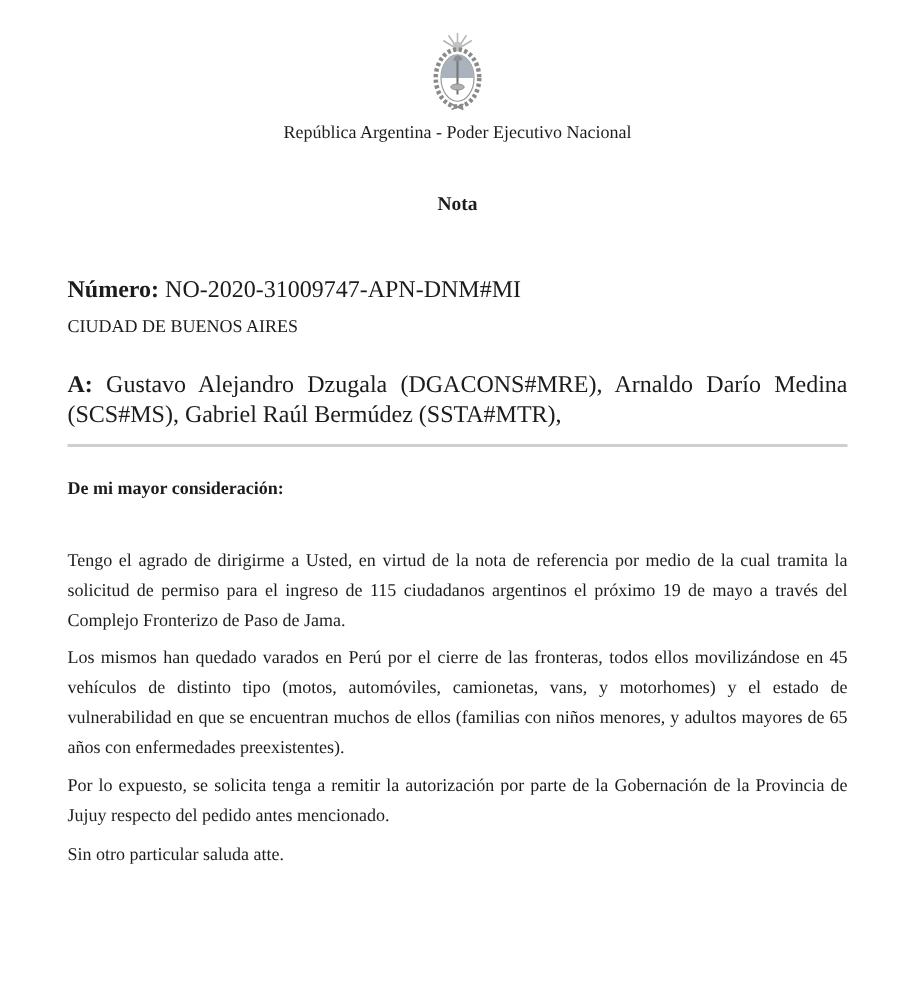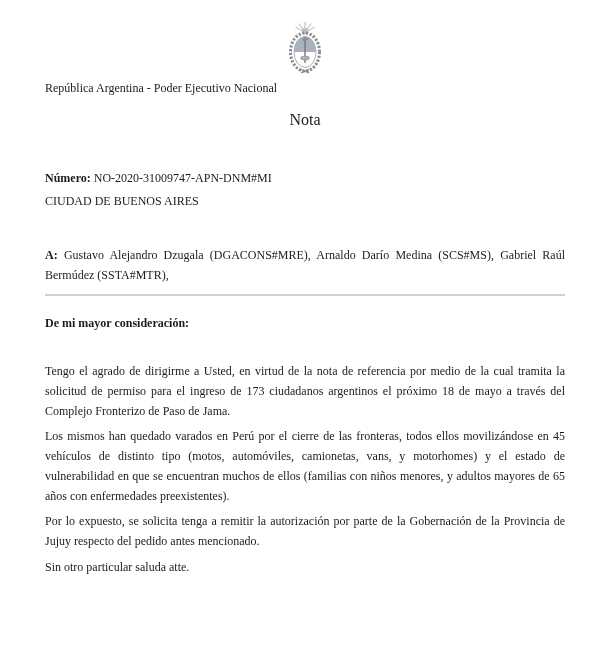--- a/index.html
+++ b/index.html
@@ -17,46 +17,47 @@
     padding: 0 35px 0 45px;
     box-sizing: border-box;
     background: #ffffff;
   }
   .crest-wrap {
     padding-top: 22px;
     text-align: center;
     line-height: 0;
   }
   .org {
+    text-align: center;
     font-size: 12px;
     line-height: 16px;
   }
   .org-first { margin-top: 6px; }
   .doc-title {
     text-align: center;
-    font-weight: normal;
-    font-size: 16px;
+    font-weight: bold;
+    font-size: 13px;
     line-height: 16px;
-    margin-top: 16px;
+    margin-top: 32px;
   }
   .meta-line {
-    font-size: 12px;
+    font-size: 16px;
     line-height: 16px;
   }
   .lbl { font-weight: bold; }
   .numero-line { margin-top: 42px; }
   .right-block {
     margin-top: 6px;
     text-align: left;
     font-size: 12px;
     line-height: 19px;
   }
   .referencia-line { margin-top: 12px; }
   .to-line {
-    margin-top: 34px;
+    margin-top: 20px;
     line-height: 20px;
     text-align: justify;
   }
   .cc-line {
     margin-top: 9px;
     line-height: 20px;
   }
   .divider {
     margin-top: 9px;
     border-top: 2px solid #cfcfcf;
@@ -125,19 +126,19 @@
   <div class="meta-line to-line">
     <span class="lbl">A:</span>
     <span>Gustavo Alejandro Dzugala (DGACONS#MRE), Arnaldo Darío Medina (SCS#MS), Gabriel Raúl Bermúdez (SSTA#MTR),</span>
   </div>
 
 
   <div class="divider"></div>
 
   <div class="salutation">De mi mayor consideración:</div>
 
-  <p class="para para-1">Tengo el agrado de dirigirme a Usted, en virtud de la nota de referencia por medio de la cual tramita la solicitud de permiso para el ingreso de 173 ciudadanos argentinos el próximo 18 de mayo a través del Complejo Fronterizo de Paso de Jama.</p>
+  <p class="para para-1">Tengo el agrado de dirigirme a Usted, en virtud de la nota de referencia por medio de la cual tramita la solicitud de permiso para el ingreso de 115 ciudadanos argentinos el próximo 19 de mayo a través del Complejo Fronterizo de Paso de Jama.</p>
   <p class="para para-2">Los mismos han quedado varados en Perú por el cierre de las fronteras, todos ellos movilizándose en 45 vehículos de distinto tipo (motos, automóviles, camionetas, vans, y motorhomes) y el estado de vulnerabilidad en que se encuentran muchos de ellos (familias con niños menores, y adultos mayores de 65 años con enfermedades preexistentes).</p>
   <p class="para para-3">Por lo expuesto, se solicita tenga a remitir la autorización por parte de la Gobernación de la Provincia de Jujuy respecto del pedido antes mencionado.</p>
 
   <div class="closing">Sin otro particular saluda atte.</div>
 
 </div>
 
 </body></html>

